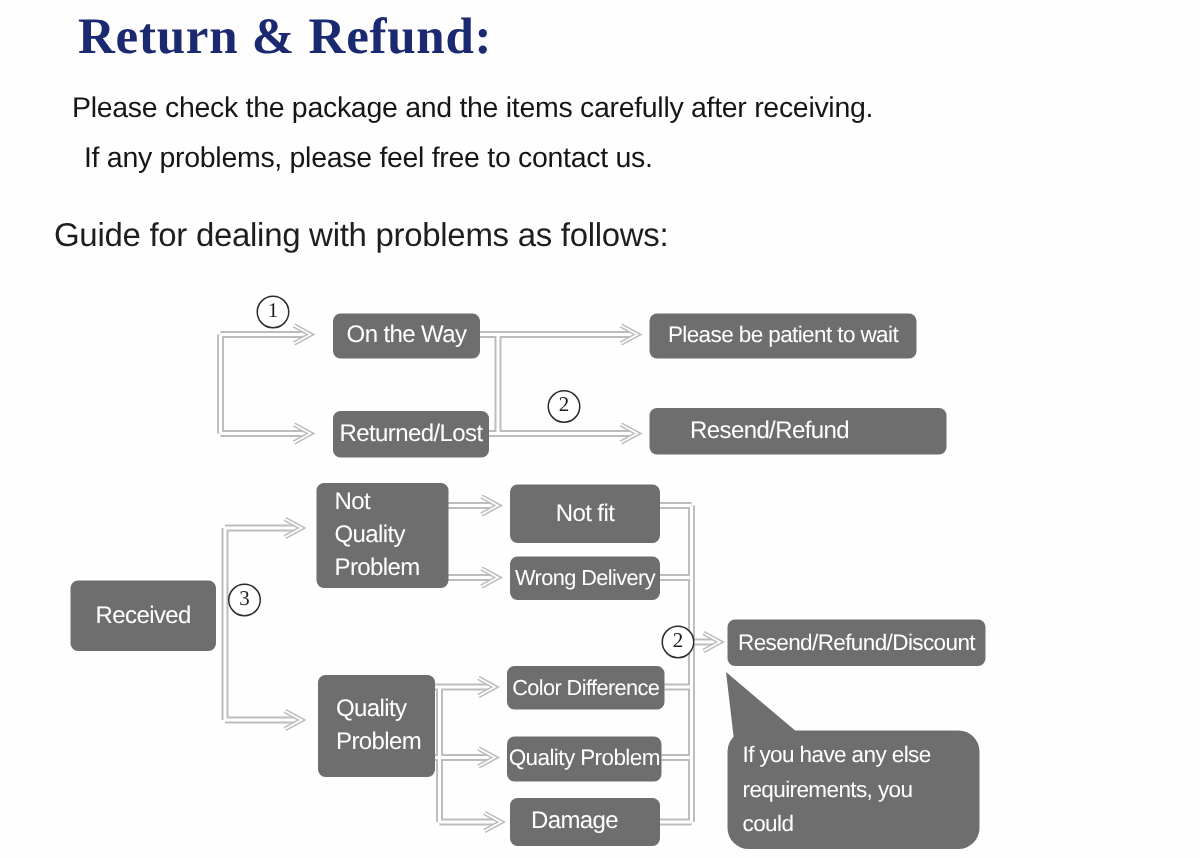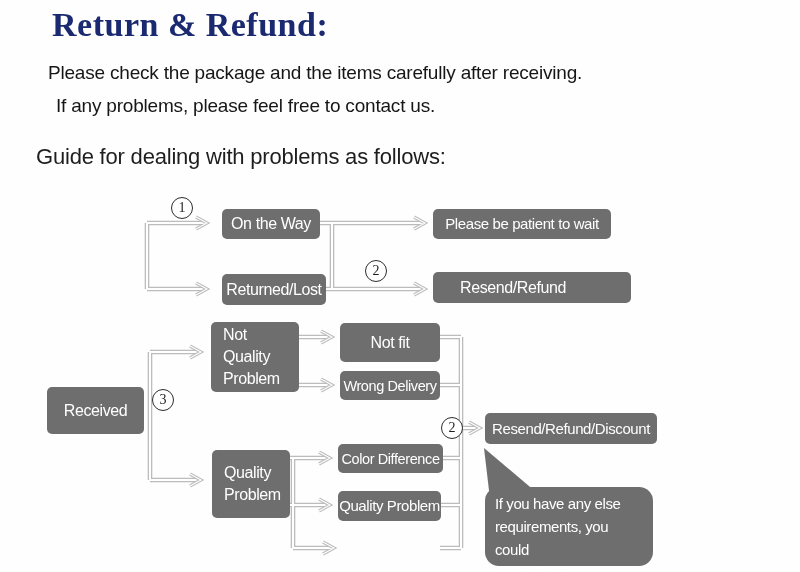--- a/index.html
+++ b/index.html
@@ -100,19 +100,20 @@
   <span class="badge" style="left:152px;top:389px;">3</span>
   <div class="box left multi" style="left:211px;top:322px;width:88px;height:70px;padding-left:12px;">Not
 Quality
 Problem</div>
   <div class="box left multi" style="left:212px;top:450px;width:78px;height:68px;padding-left:12px;">Quality
 Problem</div>
   <div class="box" style="left:340px;top:323px;width:100px;height:39px;">Not fit</div>
   <div class="box xsmall" style="left:340px;top:371px;width:100px;height:29px;">Wrong Delivery</div>
   <div class="box xsmall" style="left:338px;top:444px;width:105px;height:29px;">Color Difference</div>
   <div class="box small" style="left:338px;top:491px;width:103px;height:30px;">Quality Problem</div>
+  <div class="box left" style="left:340px;top:532px;width:100px;height:32px;padding-left:14px;">Damage</div>
   <span class="badge" style="left:441px;top:417px;">2</span>
   <div class="box small" style="left:485px;top:413px;width:172px;height:31px;">Resend/Refund/Discount</div>
   <div class="box left bubble" style="left:470px;top:487px;width:168px;height:79px;padding:5px 8px 0 10px;">If you have any else
 requirements, you could
 also tell us!</div>
 
 </div>
 
 </body></html>

